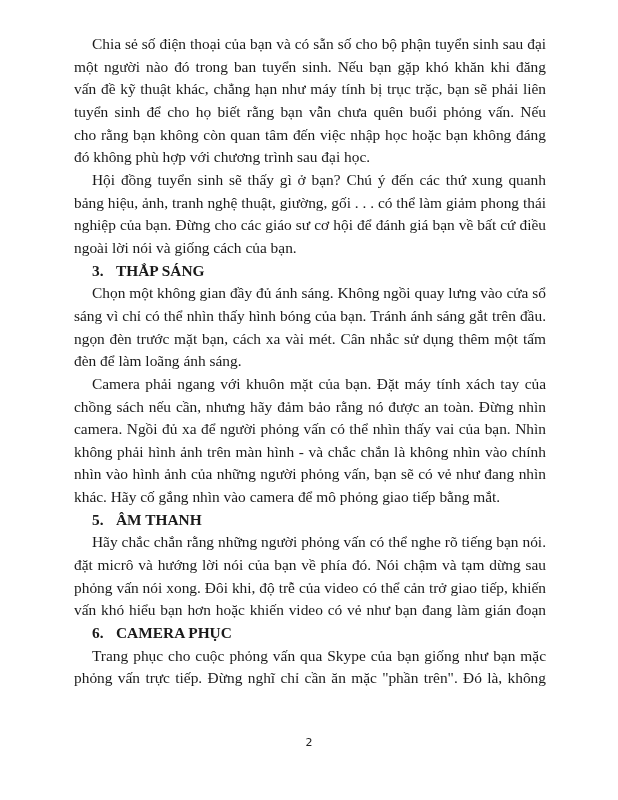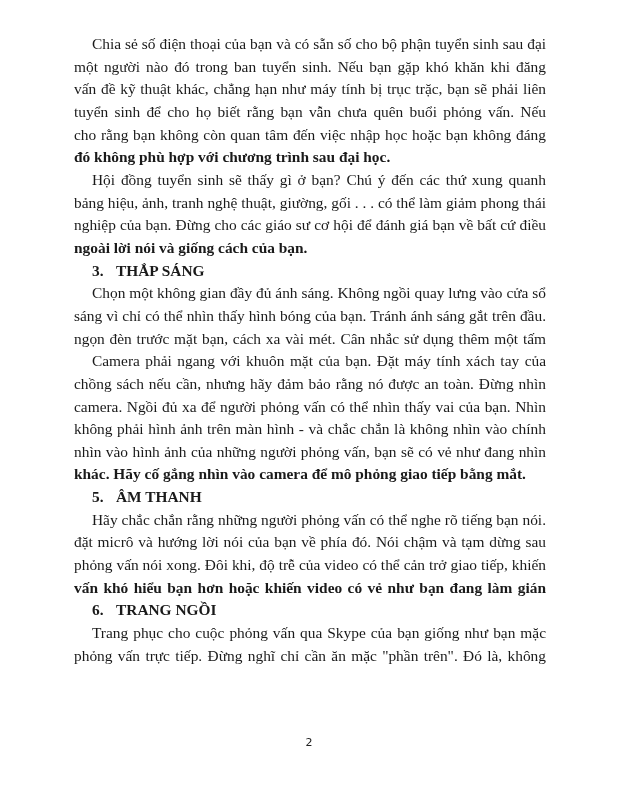--- a/index.html
+++ b/index.html
@@ -57,21 +57,21 @@
     width: 472px;
     height: 22.67px;
     line-height: 22.67px;
     font-size: 15.4px;
     text-align: justify;
     text-align-last: justify;
     white-space: normal;
     overflow: hidden;
   }
   .jline.indent { text-indent: 18px; }
-  .jline.last { text-align-last: left; font-weight: bold; }
+  .jline.last { text-align-last: left; }
 </style>
 </head>
 <body>
 
 <div class="page">
   <div class="content">
 
     <div>
       <span class="jline indent">Chia sẻ số điện thoại của bạn và có sẵn số cho bộ phận tuyển sinh sau đại học hoặc</span>
       <span class="jline">một người nào đó trong ban tuyển sinh. Nếu bạn gặp khó khăn khi đăng nhập hoặc các</span>
@@ -88,20 +88,21 @@
       <span class="jline last">ngoài lời nói và giống cách của bạn.</span>
     </div>
 
     <div class="heading">
       <span class="num">3.</span><span>THẮP SÁNG</span>
     </div>
     <div>
       <span class="jline indent">Chọn một không gian đầy đủ ánh sáng. Không ngồi quay lưng vào cửa sổ hoặc ánh</span>
       <span class="jline">sáng vì chỉ có thể nhìn thấy hình bóng của bạn. Tránh ánh sáng gắt trên đầu. Đặt một</span>
       <span class="jline">ngọn đèn trước mặt bạn, cách xa vài mét. Cân nhắc sử dụng thêm một tấm vải phủ lên</span>
+      <span class="jline last">đèn để làm loãng ánh sáng.</span>
     </div>
 
     <div>
       <span class="jline indent">Camera phải ngang với khuôn mặt của bạn. Đặt máy tính xách tay của bạn trên một</span>
       <span class="jline">chồng sách nếu cần, nhưng hãy đảm bảo rằng nó được an toàn. Đừng nhìn xuống</span>
       <span class="jline">camera. Ngồi đủ xa để người phỏng vấn có thể nhìn thấy vai của bạn. Nhìn vào camera,</span>
       <span class="jline">không phải hình ảnh trên màn hình - và chắc chắn là không nhìn vào chính bạn. Nếu bạn</span>
       <span class="jline">nhìn vào hình ảnh của những người phỏng vấn, bạn sẽ có vẻ như đang nhìn đi chỗ</span>
       <span class="jline last">khác. Hãy cố gắng nhìn vào camera để mô phỏng giao tiếp bằng mắt.</span>
     </div>
@@ -110,21 +111,21 @@
       <span class="num">5.</span><span>ÂM THANH</span>
     </div>
     <div>
       <span class="jline indent">Hãy chắc chắn rằng những người phỏng vấn có thể nghe rõ tiếng bạn nói. Biết vị trí</span>
       <span class="jline">đặt micrô và hướng lời nói của bạn về phía đó. Nói chậm và tạm dừng sau khi người</span>
       <span class="jline">phỏng vấn nói xong. Đôi khi, độ trễ của video có thể cản trở giao tiếp, khiến người phỏng</span>
       <span class="jline last">vấn khó hiểu bạn hơn hoặc khiến video có vẻ như bạn đang làm gián đoạn họ.</span>
     </div>
 
     <div class="heading">
-      <span class="num">6.</span><span>TRANG NGỒI</span>
+      <span class="num">6.</span><span>CAMERA PHỤC</span>
     </div>
     <div>
       <span class="jline indent">Trang phục cho cuộc phỏng vấn qua Skype của bạn giống như bạn mặc cho một cuộc</span>
       <span class="jline">phỏng vấn trực tiếp. Đừng nghĩ chỉ cần ăn mặc "phần trên". Đó là, không mặc quần bó</span>
     </div>
 
   </div>
 
   <div class="page-number">2</div>
 </div>

